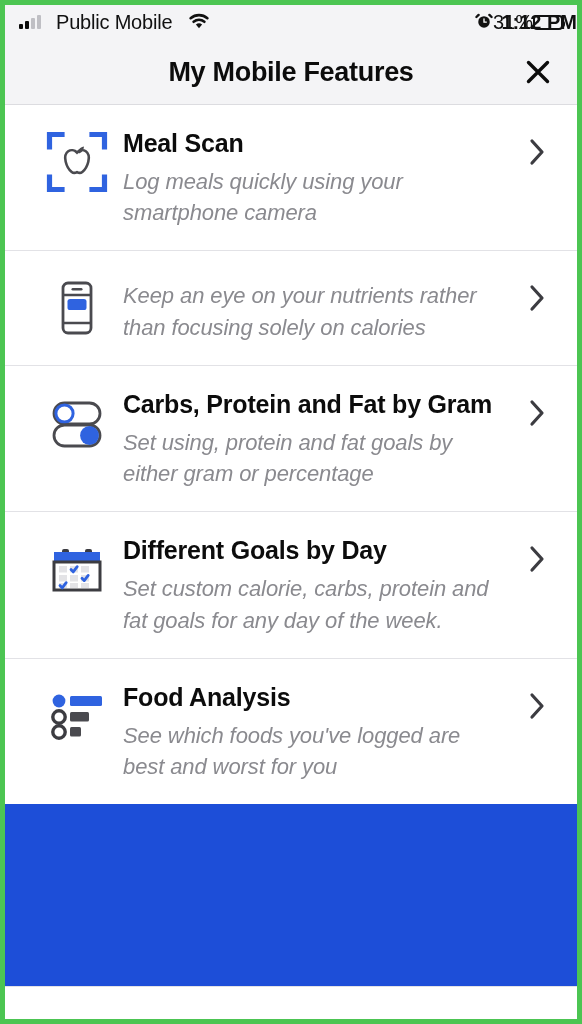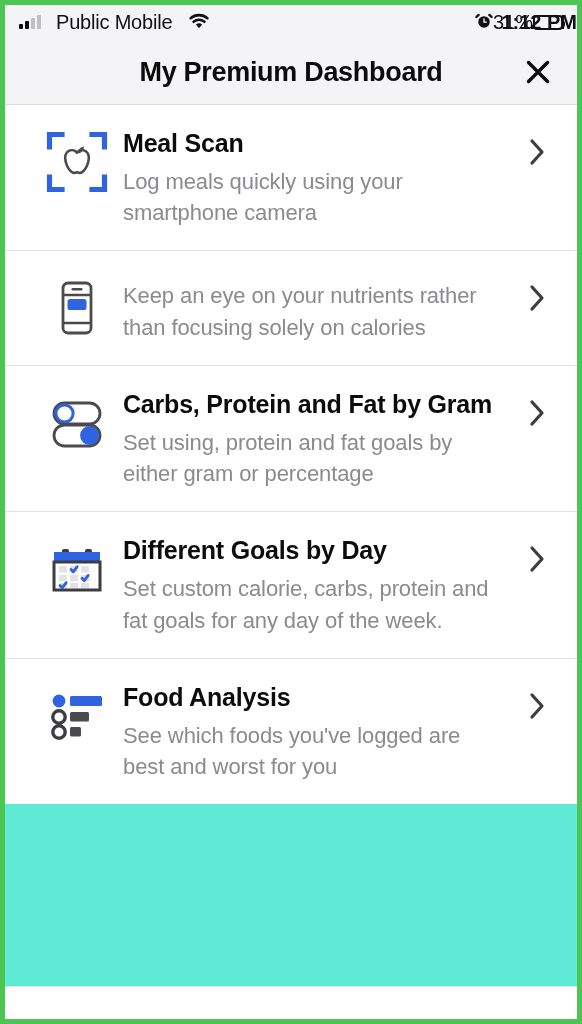--- a/index.html
+++ b/index.html
@@ -69,40 +69,40 @@
     position:relative; flex:none;
   }
   .header h1 { font-size:27px; font-weight:bold; color:#0c0c0c; letter-spacing:-.3px; }
   .close-btn {
     position:absolute; right:22px; top:50%; transform:translateY(-50%);
     width:34px; height:34px; display:flex; align-items:center; justify-content:center;
     cursor:pointer; background:none; border:none;
   }
 
   
-  .feature-list { flex:1; background:#5eead4; overflow:hidden; }
+  .feature-list { flex:1; background:#1d4ed8; overflow:hidden; }
   .feature-row {
     display:flex; align-items:flex-start;
     padding:22px 20px 22px 26px;
     border-bottom:1px solid #e2e2e6;
     cursor:pointer; background:#fff;
   }
   .icon-cell {
     width:92px; flex:none;
     display:flex; align-items:flex-start; justify-content:center;
     padding-top:4px;
   }
   .text-cell { flex:1; padding-right:10px; }
   .feature-title {
     font-size:25px; font-weight:bold; color:#0c0c0c;
     line-height:1.28; letter-spacing:-.2px;
   }
   .feature-desc {
     font-size:22px; color:#8a8a8f; line-height:1.42;
-    margin-top:7px; letter-spacing:-.1px;
+    margin-top:7px; letter-spacing:-.1px;font-style:italic;
   }
   .chev-cell {
     width:40px; flex:none; display:flex; align-items:flex-start;
     justify-content:center; padding-top:10px;
   }
   .bottom-stub { height:33px; background:#fff; border-top:1px solid #e2e2e6; flex:none; }
 </style>
 </head>
 <body>
 
@@ -138,21 +138,21 @@
         </svg>
       </span>
       <span class="battery-pct">31%</span>
       <span class="battery">
         <span class="lvl" id="battery-level" style="width:31%"></span>
       </span>
     </div>
   </div>
 
   <div class="header">
-    <h1>My Premium Dashboard</h1>
+    <h1>My Mobile Features</h1>
     <button class="close-btn" aria-label="Close">
       <svg width="26" height="26" viewBox="0 0 26 26">
         <path d="M3.5 3.5 22.5 22.5M22.5 3.5 3.5 22.5" stroke="#0c0c0c" stroke-width="3.4" stroke-linecap="round"></path>
       </svg>
     </button>
   </div>
 
   <div class="feature-list">
 
     <div class="feature-row">

